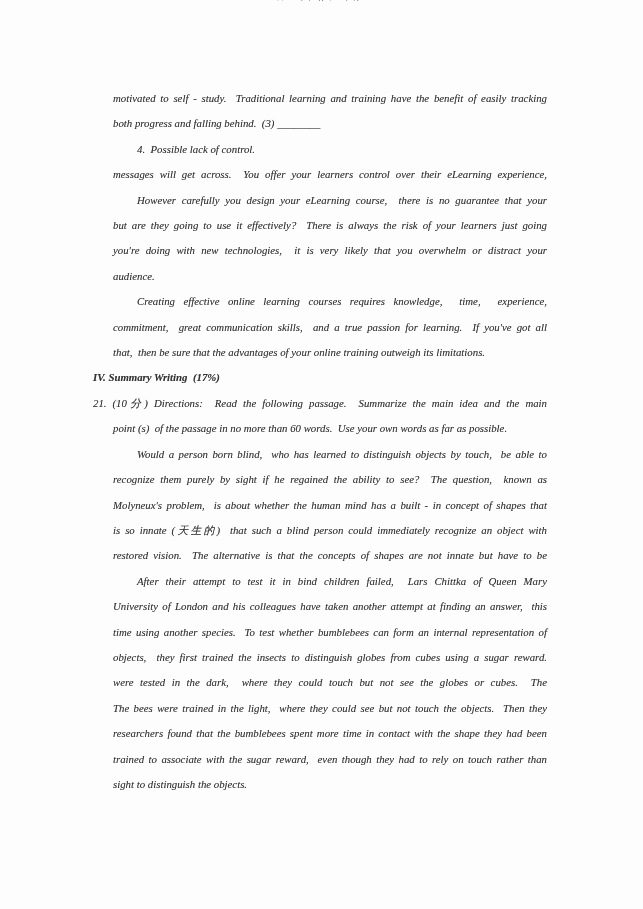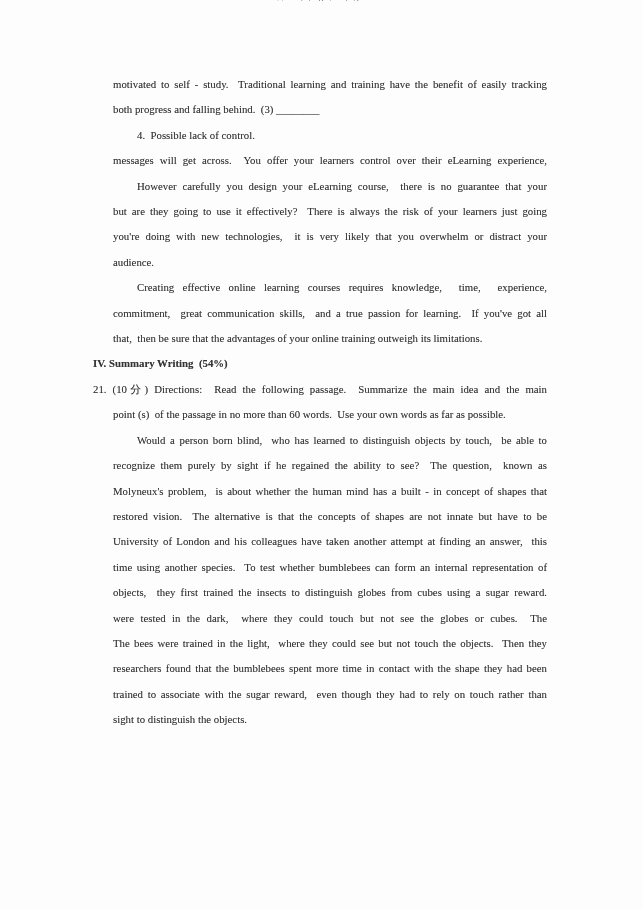--- a/index.html
+++ b/index.html
@@ -13,22 +13,23 @@
     height: 909px;
     background: #fdfdfd;
     overflow: hidden;
     font-family: "Liberation Serif", "DejaVu Serif", serif;
     color: #343434;
     text-shadow: 0 0 0.6px rgba(70,70,70,0.45);
   }
   .content {
     position: absolute;
     left: 93px;
-    top: 72px;
+    top: 86px;
     width: 454px;
+    font-style: italic;
   }
   .line {
     font-size: 10.8px;
     line-height: 25.4px;
     white-space: pre-wrap;
     text-align: justify;
     text-align-last: left;
     min-height: 25.4px;
   }
   .line.j {
@@ -86,33 +87,35 @@
         <div class="line j">but are they going to use it effectively?  There is always the risk of your learners just going</div>
         <div class="line j">you're doing with new technologies,  it is very likely that you overwhelm or distract your</div>
         <div class="line">audience.</div>
       </div>
       <div class="block para">
         <div class="line first j">Creating effective online learning courses requires knowledge,  time,  experience,</div>
         <div class="line j">commitment,  great communication skills,  and a true passion for learning.  If you've got all</div>
         <div class="line">that,  then be sure that the advantages of your online training outweigh its limitations.</div>
       </div>
       <div class="block heading">
-        <div class="line first">IV. Summary Writing  (54%)</div>
+        <div class="line first">IV. Summary Writing  (17%)</div>
       </div>
       <div class="block item">
         <div class="line first j">21. (10分) Directions:  Read the following passage.  Summarize the main idea and the main</div>
         <div class="line">point (s)  of the passage in no more than 60 words.  Use your own words as far as possible.</div>
       </div>
       <div class="block para">
         <div class="line first j">Would a person born blind,  who has learned to distinguish objects by touch,  be able to</div>
         <div class="line j">recognize them purely by sight if he regained the ability to see?  The question,  known as</div>
         <div class="line j">Molyneux's problem,  is about whether the human mind has a built - in concept of shapes that</div>
+        <div class="line j">is so innate (天生的)  that such a blind person could immediately recognize an object with</div>
         <div class="line j">restored vision.  The alternative is that the concepts of shapes are not innate but have to be</div>
       </div>
       <div class="block para">
+        <div class="line first j">After their attempt to test it in bind children failed,  Lars Chittka of Queen Mary</div>
         <div class="line j">University of London and his colleagues have taken another attempt at finding an answer,  this</div>
         <div class="line j">time using another species.  To test whether bumblebees can form an internal representation of</div>
         <div class="line j">objects,  they first trained the insects to distinguish globes from cubes using a sugar reward.</div>
         <div class="line j">were tested in the dark,  where they could touch but not see the globes or cubes.  The</div>
         <div class="line j">The bees were trained in the light,  where they could see but not touch the objects.  Then they</div>
         <div class="line j">researchers found that the bumblebees spent more time in contact with the shape they had been</div>
         <div class="line j">trained to associate with the sugar reward,  even though they had to rely on touch rather than</div>
         <div class="line">sight to distinguish the objects.</div>
       </div>
     </div>

